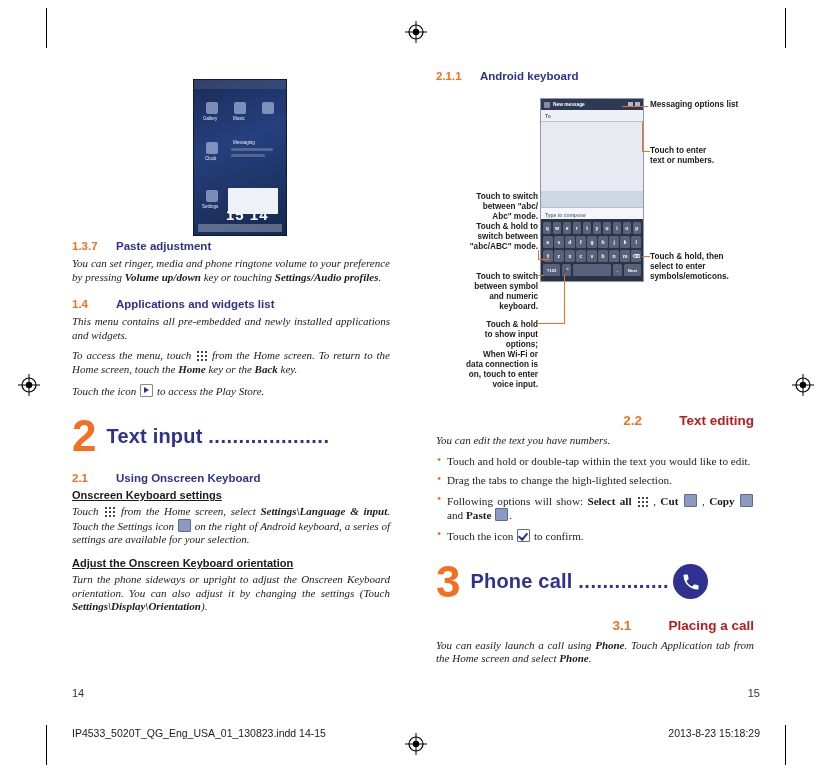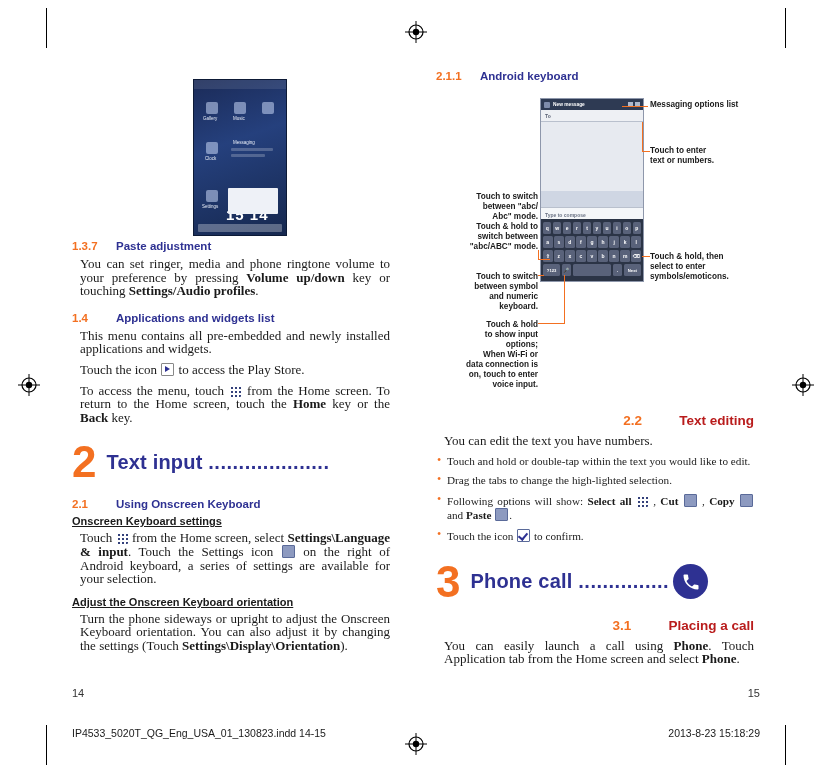--- a/index.html
+++ b/index.html
@@ -36,25 +36,26 @@
   .col {
     position: absolute;
     top: 70px;
     width: 318px;
   }
   .col-left { left: 72px; }
   .col-right { left: 436px; }
 
   
   .body-text {
-    font-size: 13px;
+    font-size: 11px;
     line-height: 13.6px;
     text-align: justify;
     color: #1a1a1a;
-    margin: 0 0 7px 8px;
+    margin: 0 0 7px 0;
+    font-style: italic;
   }
   .body-text b { font-weight: bold; }
 
   h3.sec-head {
     font-family: "Liberation Sans", sans-serif;
     color: #2e3192;
     font-size: 13.5px;
     font-weight: bold;
     margin: 8px 0 6px 0;
     display: flex;
@@ -452,22 +453,22 @@
       <span class="num">1.3.7</span>
       <span>Paste adjustment</span>
     </h4>
     <p class="body-text">You can set ringer, media and phone ringtone volume to your preference by pressing <b>Volume up/down</b> key or touching <b>Settings/Audio profiles</b>.</p>
 
     <h4 class="sub-head" style="margin-top:14px;">
       <span class="num">1.4</span>
       <span>Applications and widgets list</span>
     </h4>
     <p class="body-text">This menu contains all pre-embedded and newly installed applications and widgets.</p>
+    <p class="body-text">To access the menu, touch <span class="inline-icon grid-dots"></span> from the Home screen. To return to the Home screen, touch the <b>Home</b> key or the <b>Back</b> key.</p>
     <p class="body-text">Touch the icon <span class="inline-icon play"></span> to access the Play Store.</p>
-    <p class="body-text">To access the menu, touch <span class="inline-icon grid-dots"></span> from the Home screen. To return to the Home screen, touch the <b>Home</b> key or the <b>Back</b> key.</p>
 
     <div class="chapter">
       <span class="cnum">2</span>
       <span class="ctitle"><span>Text input</span> <span class="dots">....................</span></span>
     </div>
 
     <h4 class="sub-head">
       <span class="num">2.1</span>
       <span>Using Onscreen Keyboard</span>
     </h4>

